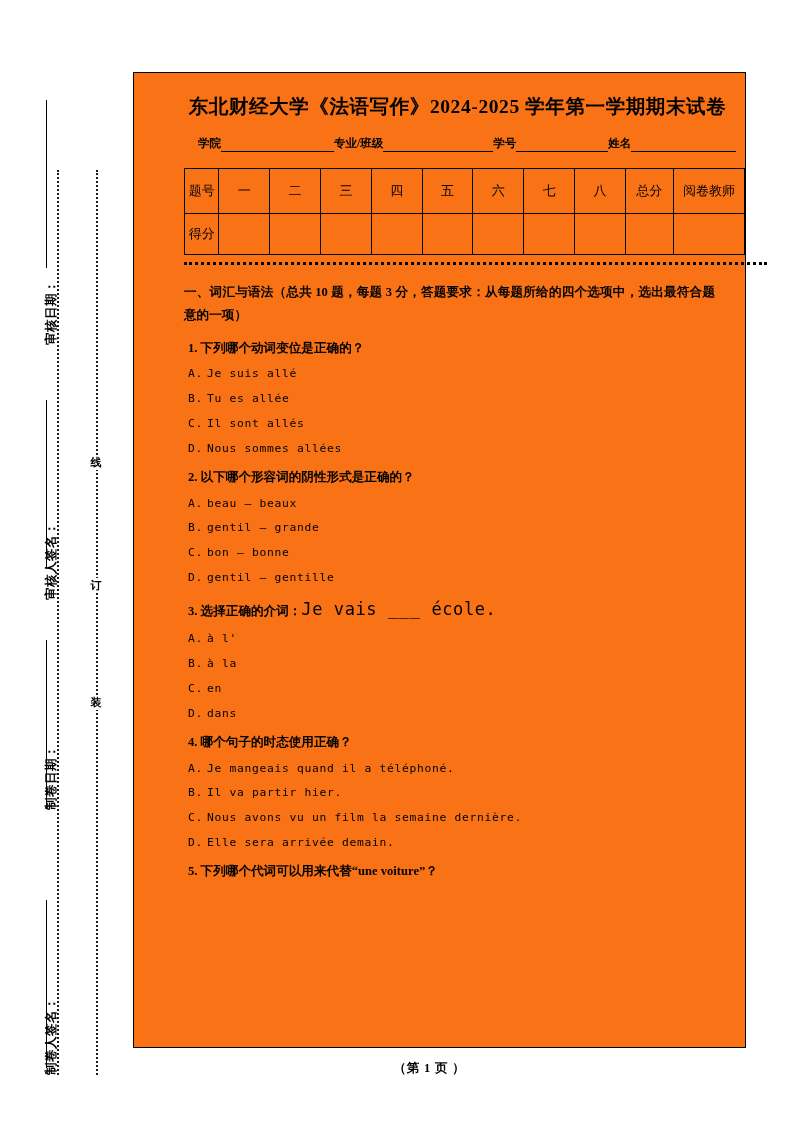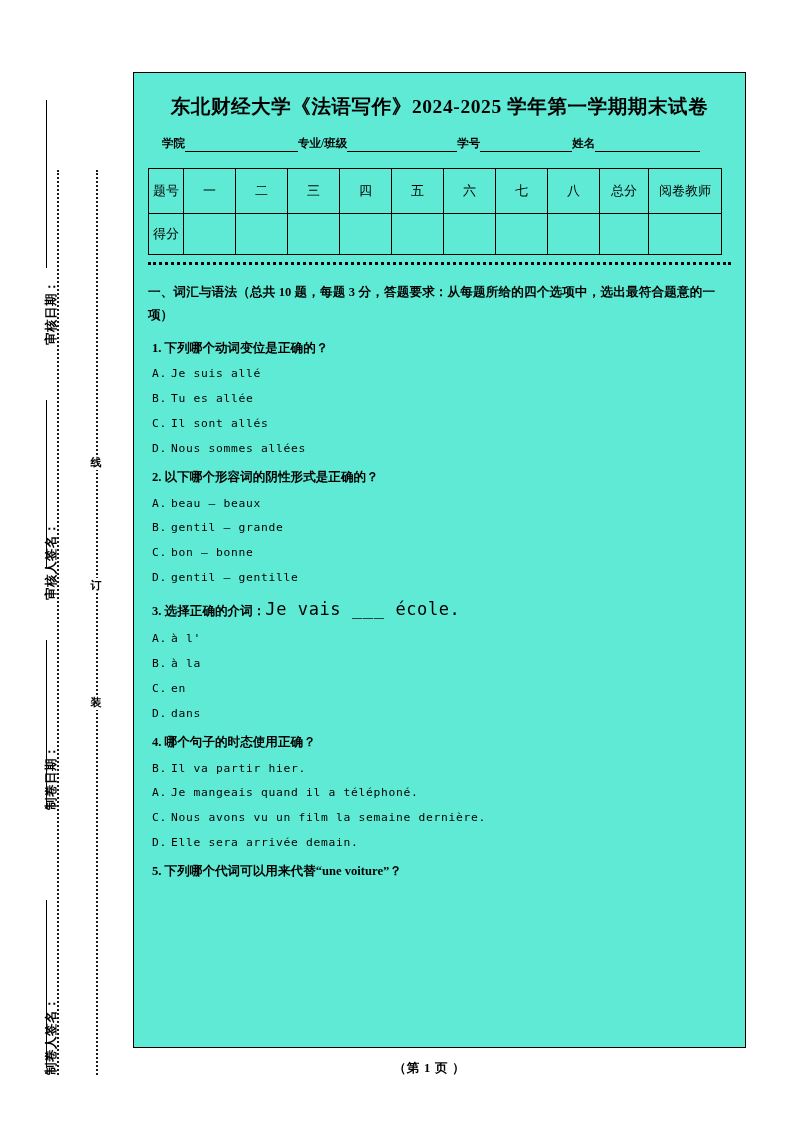--- a/index.html
+++ b/index.html
@@ -64,21 +64,22 @@
 
   
   #exam-box {
     position: absolute;
     left: 133px;
     top: 72px;
     width: 613px;
     height: 976px;
     border: 1.6px solid #000;
     box-sizing: border-box;
-    background: #5eead4;
+    background: #f97316;
+    padding-left: 36px;
   }
 
   #paper-title {
     margin: 20px 10px 0 10px;
     text-align: center;
     font-family: "Liberation Serif", "DejaVu Serif", serif;
     font-weight: bold;
     font-size: 19.5px;
     letter-spacing: 0.6px;
     white-space: nowrap;
@@ -335,24 +336,24 @@
     </div>
     <div class="opt">
       <span class="ltr">D.</span><span>dans</span>
     </div>
 
     <div class="q-stem">
       <span>4.</span>
       <span>哪个句子的时态使用正确？</span>
     </div>
     <div class="opt">
+      <span class="ltr">A.</span><span>Je mangeais quand il a téléphoné.</span>
+    </div>
+    <div class="opt">
       <span class="ltr">B.</span><span>Il va partir hier.</span>
-    </div>
-    <div class="opt">
-      <span class="ltr">A.</span><span>Je mangeais quand il a téléphoné.</span>
     </div>
     <div class="opt">
       <span class="ltr">C.</span><span>Nous avons vu un film la semaine dernière.</span>
     </div>
     <div class="opt">
       <span class="ltr">D.</span><span>Elle sera arrivée demain.</span>
     </div>
 
     <div class="q-stem">
       <span>5.</span>

